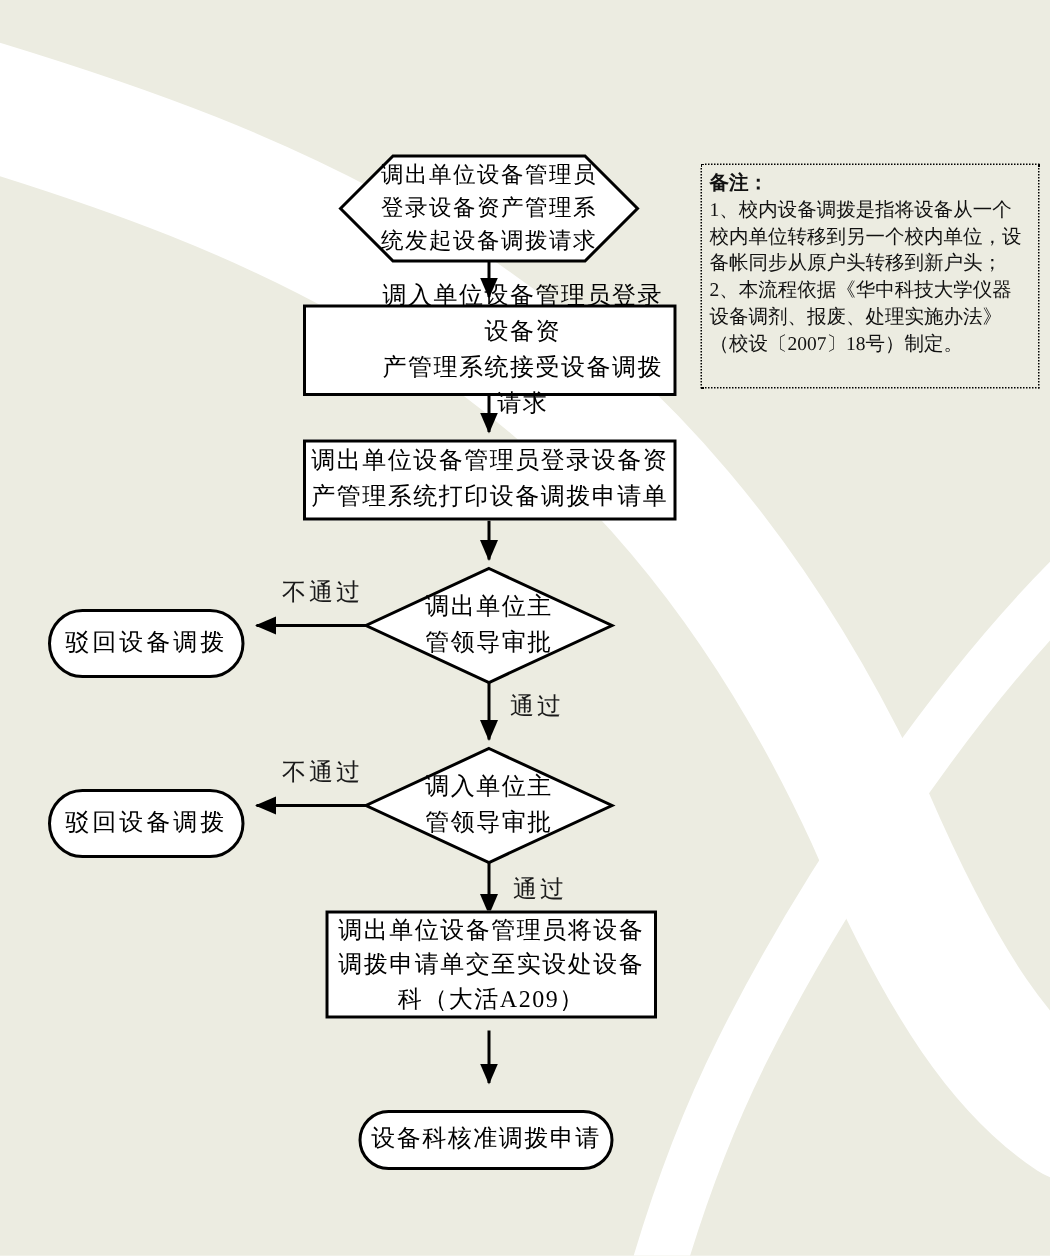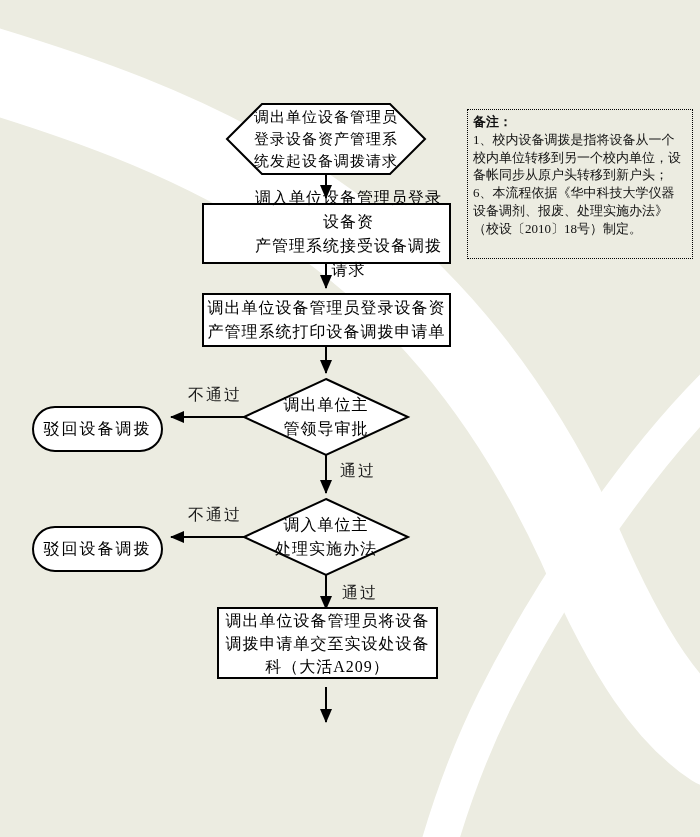--- a/index.html
+++ b/index.html
@@ -96,33 +96,34 @@
 
   <div class="node rect rect2 ml">调出单位设备管理员登录设备资
 产管理系统打印设备调拨申请单</div>
 
   <div class="node d1-text ml">调出单位主
 管领导审批</div>
 
   <div class="node stadium stadium1">驳回设备调拨</div>
 
   <div class="node d2-text ml">调入单位主
-处理实施办法</div>
+管领导审批</div>
 
   <div class="node stadium stadium2">驳回设备调拨</div>
 
   <div class="node rect rect3 ml">调出单位设备管理员将设备
 调拨申请单交至实设处设备
 科（大活A209）</div>
 
+  <div class="node stadium stadium3">设备科核准调拨申请</div>
 
   <div class="edge-label fail1">不通过</div>
   <div class="edge-label pass1">通过</div>
   <div class="edge-label fail2">不通过</div>
   <div class="edge-label pass2">通过</div>
 
   <div class="notes">
     <div class="notes-title">备注：</div>
     <div>1、校内设备调拨是指将设备从一个校内单位转移到另一个校内单位，设备帐同步从原户头转移到新户头；</div>
-    <div>6、本流程依据《华中科技大学仪器设备调剂、报废、处理实施办法》（校设〔2010〕18号）制定。</div>
+    <div>2、本流程依据《华中科技大学仪器设备调剂、报废、处理实施办法》（校设〔2007〕18号）制定。</div>
   </div>
 
 </div>
 
 </body></html>

